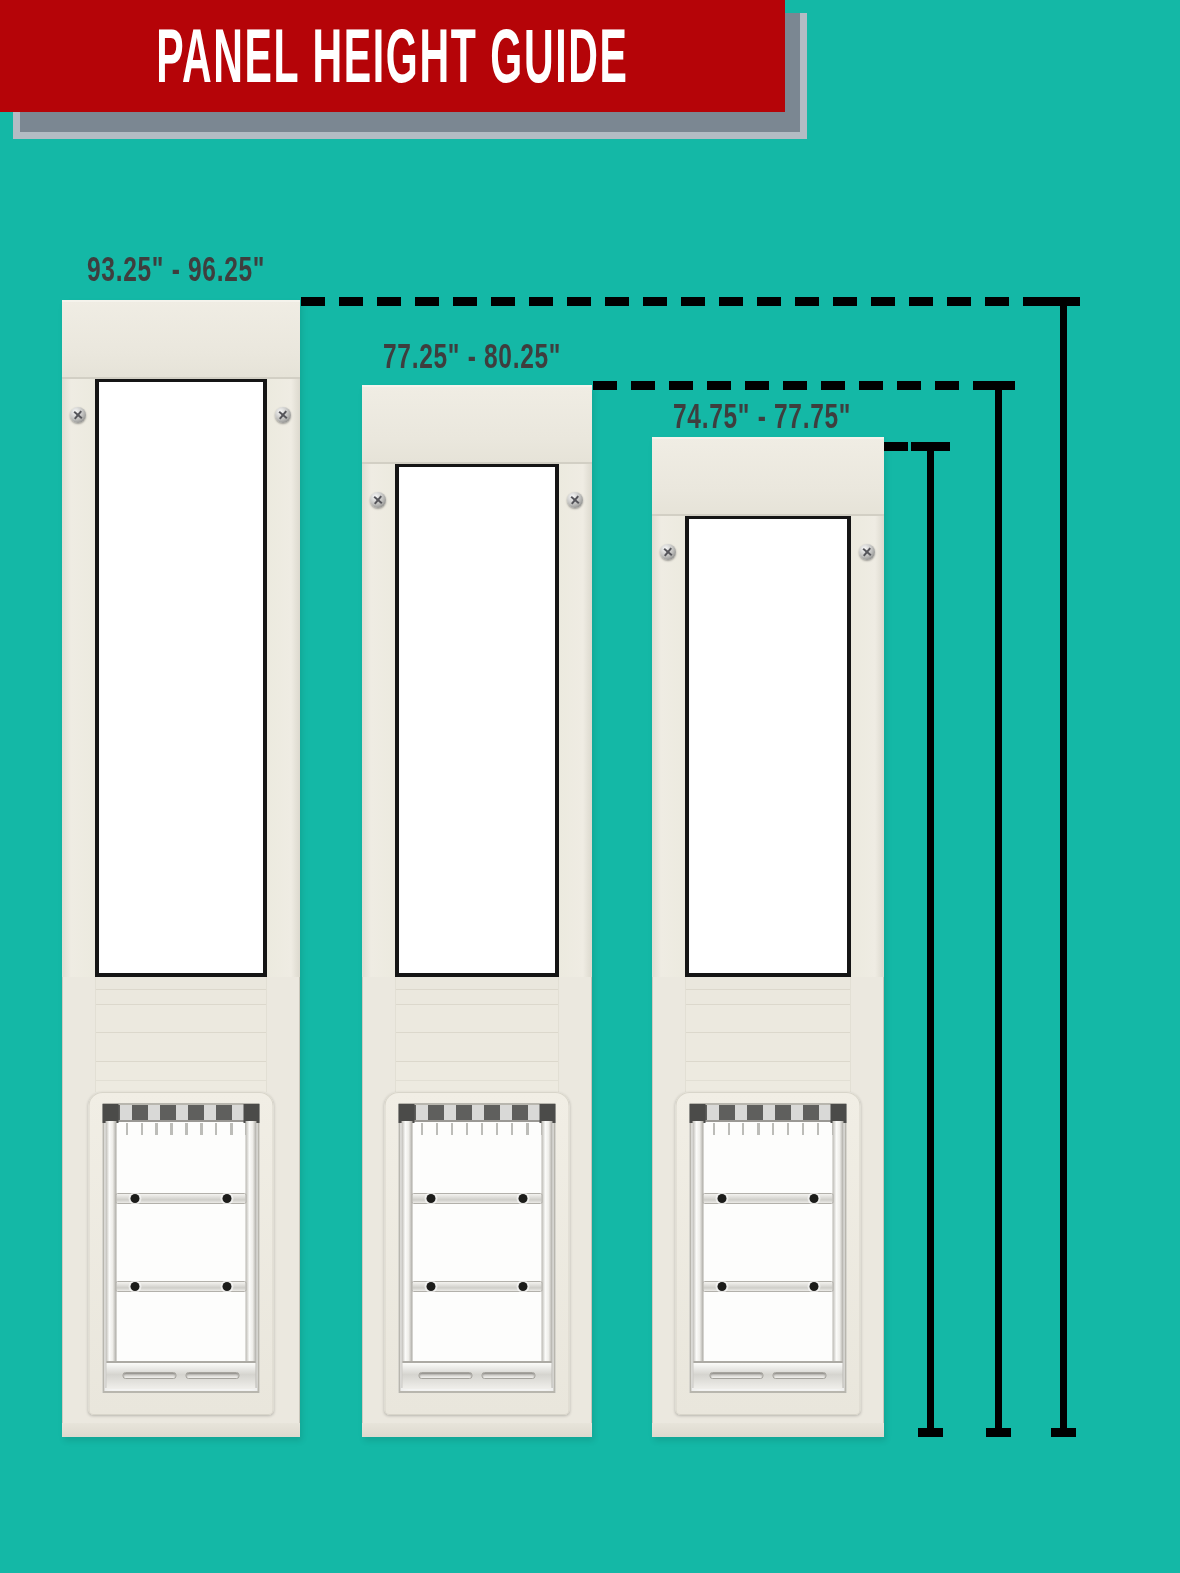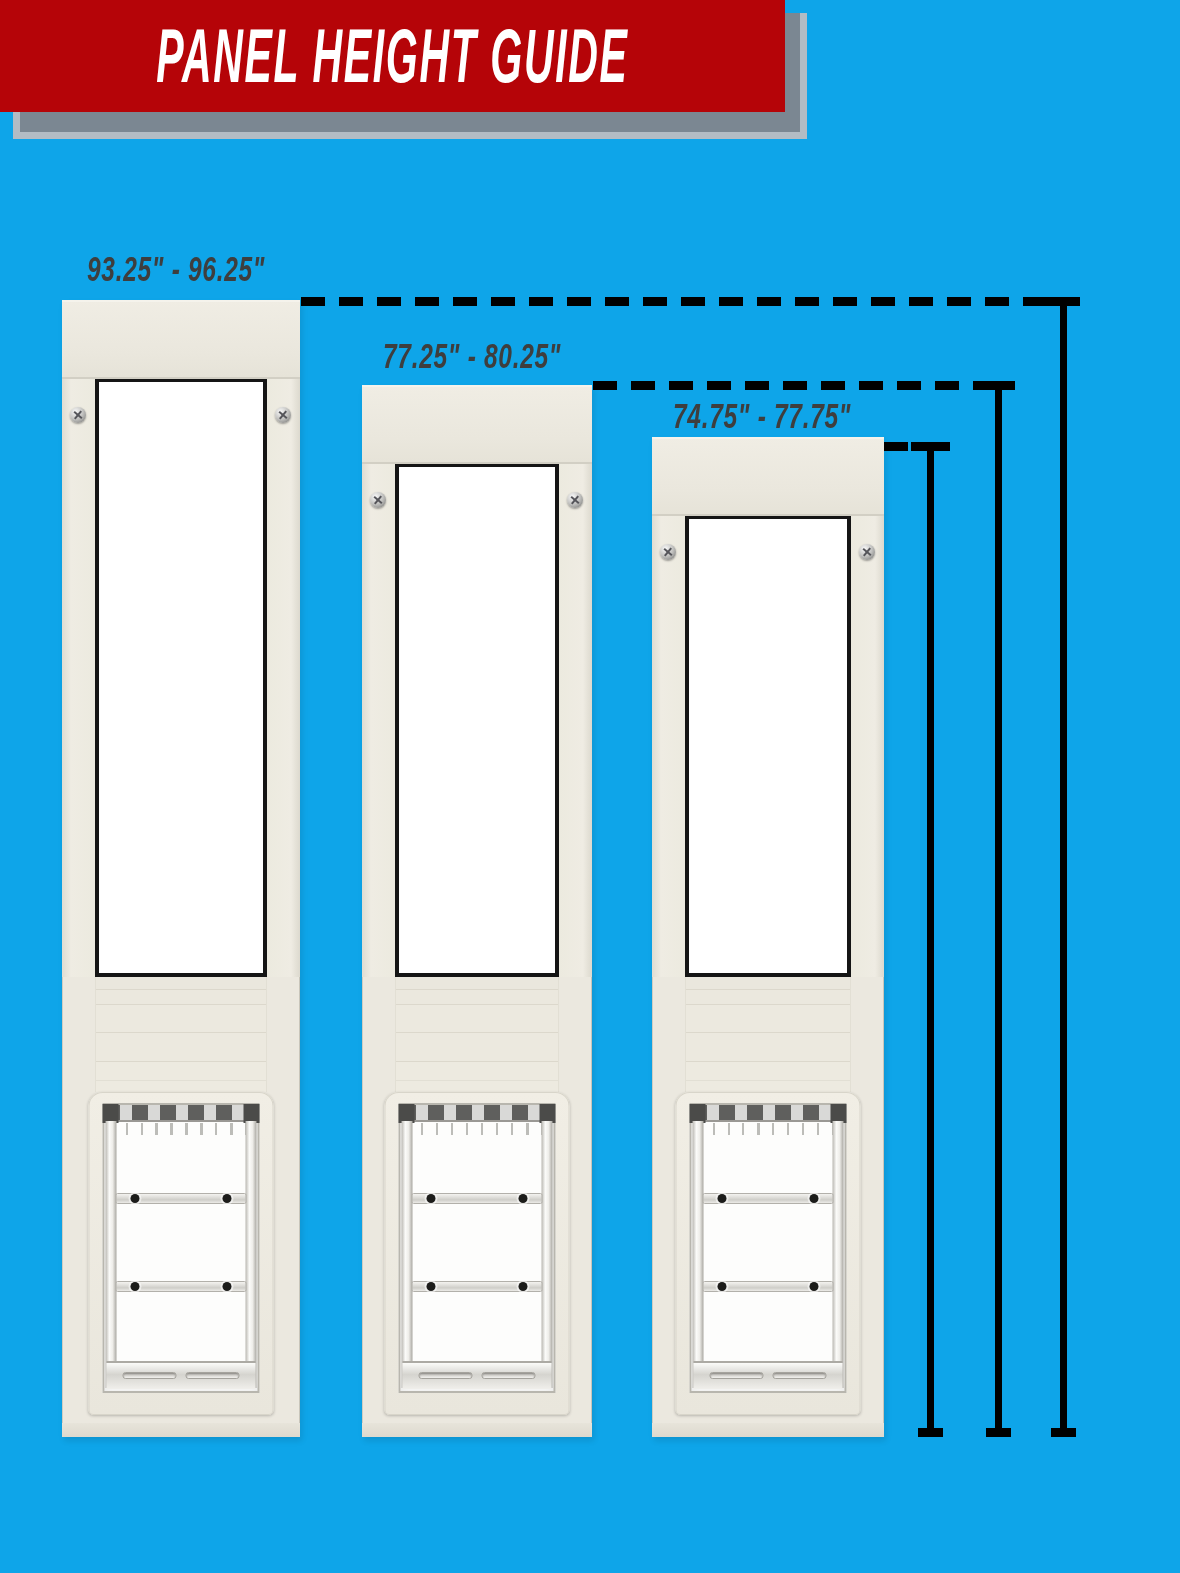--- a/index.html
+++ b/index.html
@@ -1,18 +1,18 @@
 <!DOCTYPE html>
 <html><head>
 <meta charset="utf-8">
 <style>
   html,body{margin:0;padding:0;background:#ffffff;}
   #canvas{
-    position:relative;width:1180px;height:1573px;background:#0ea5e9;
-    font-family:"Liberation Sans",sans-serif;overflow:hidden;font-style:italic;
+    position:relative;width:1180px;height:1573px;background:#14b8a6;
+    font-family:"Liberation Sans",sans-serif;overflow:hidden;
   }
 
   
   .banner-shadow{
     position:absolute;left:13px;top:13px;width:794px;height:126px;
     box-sizing:border-box;background:#7b8792;
     border-left:7px solid #b3bcc4;border-right:7px solid #b3bcc4;border-bottom:7px solid #b3bcc4;
     z-index:1;
   }
   .banner{

